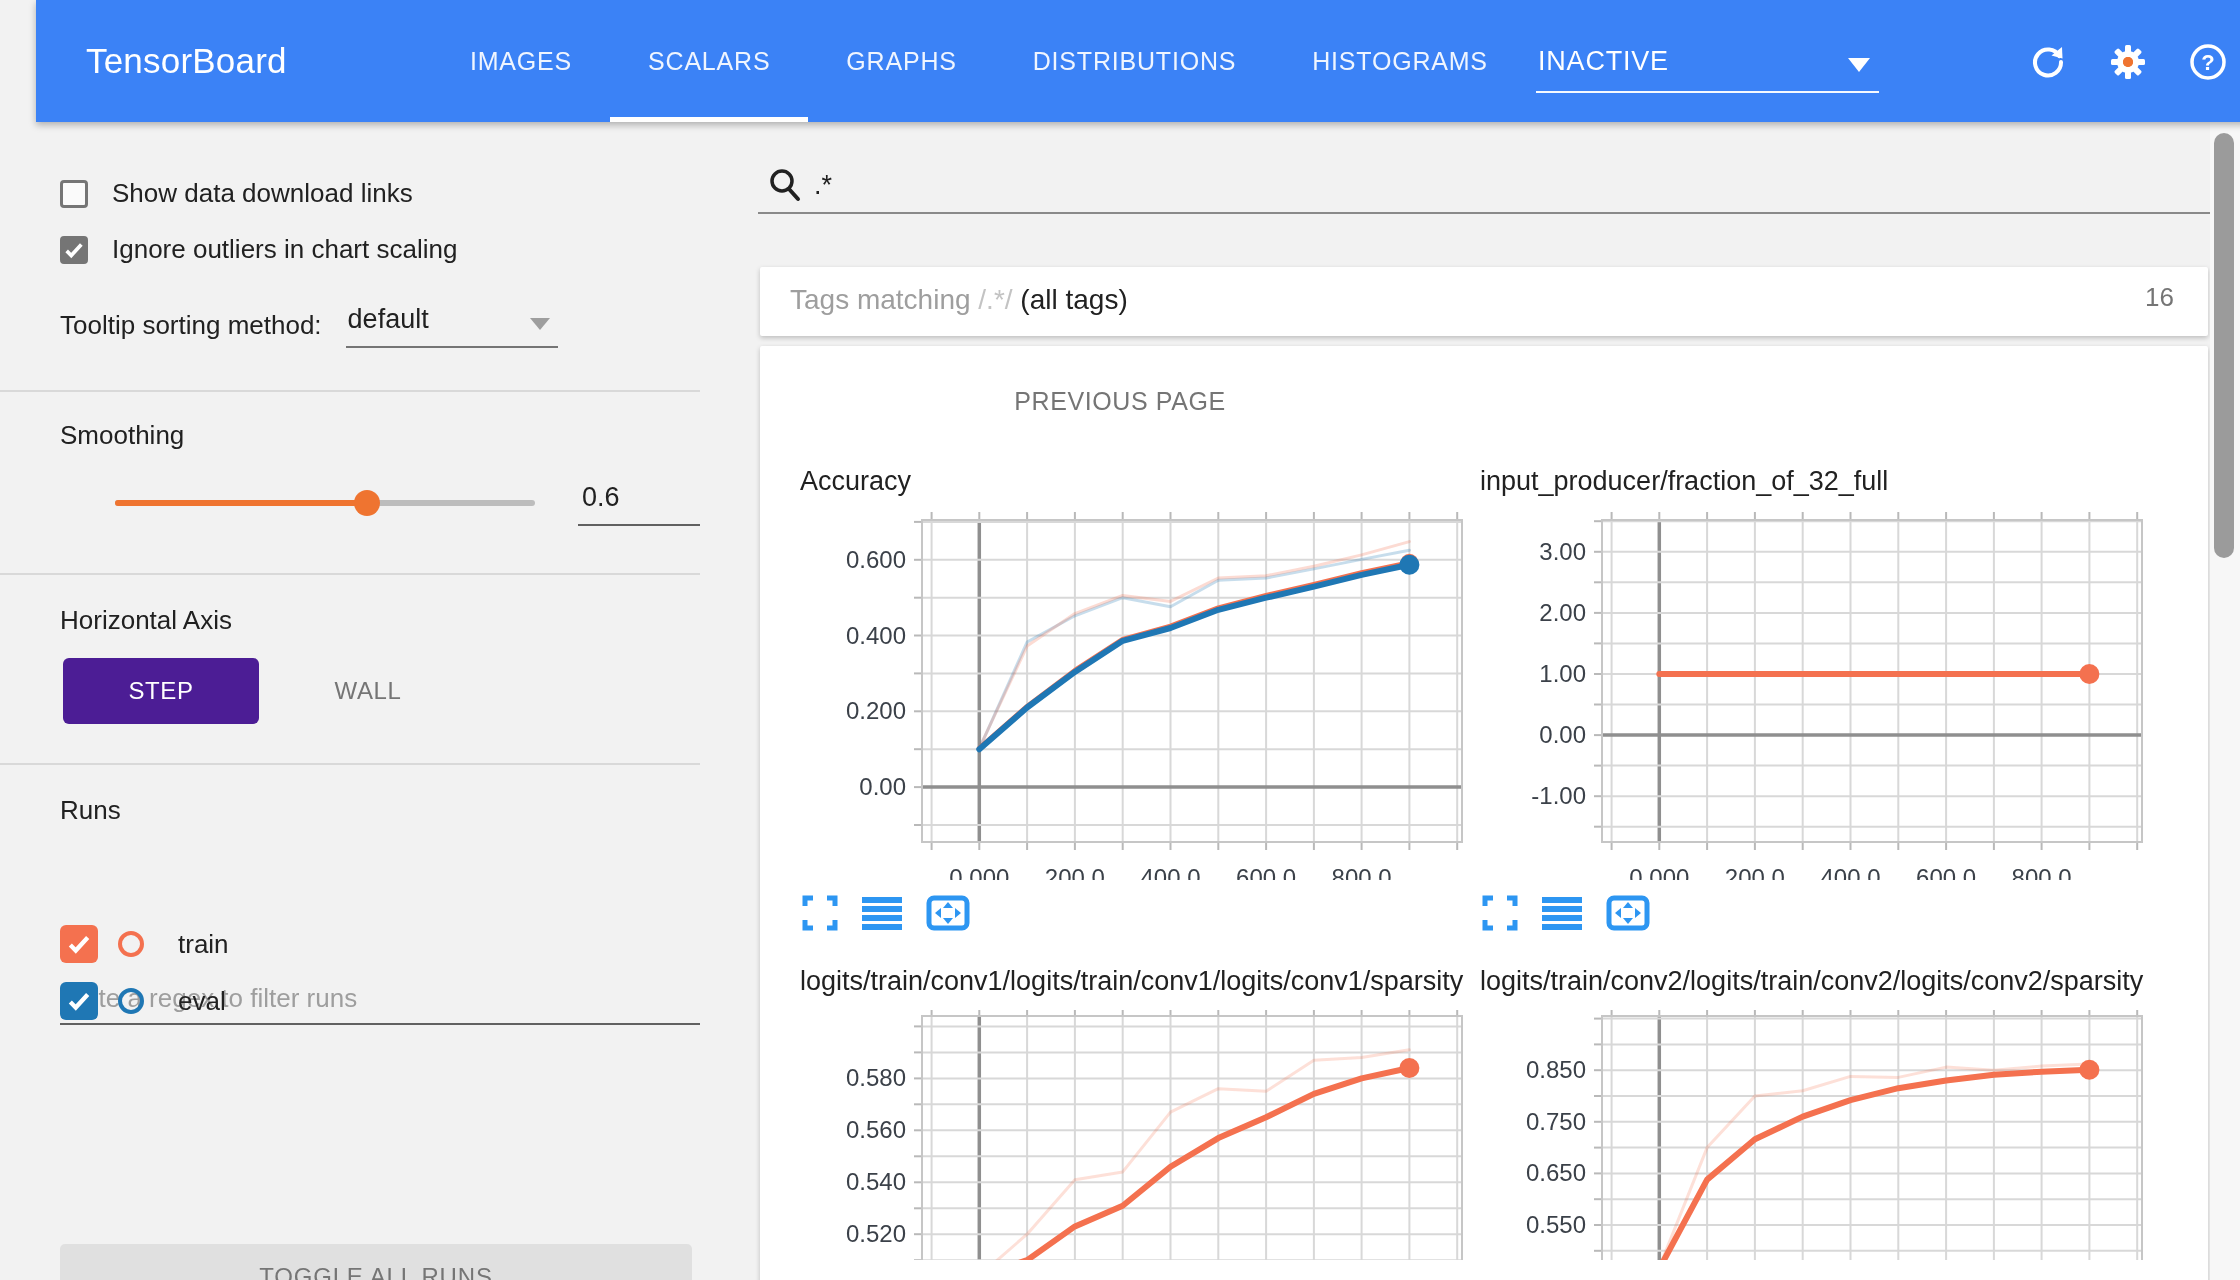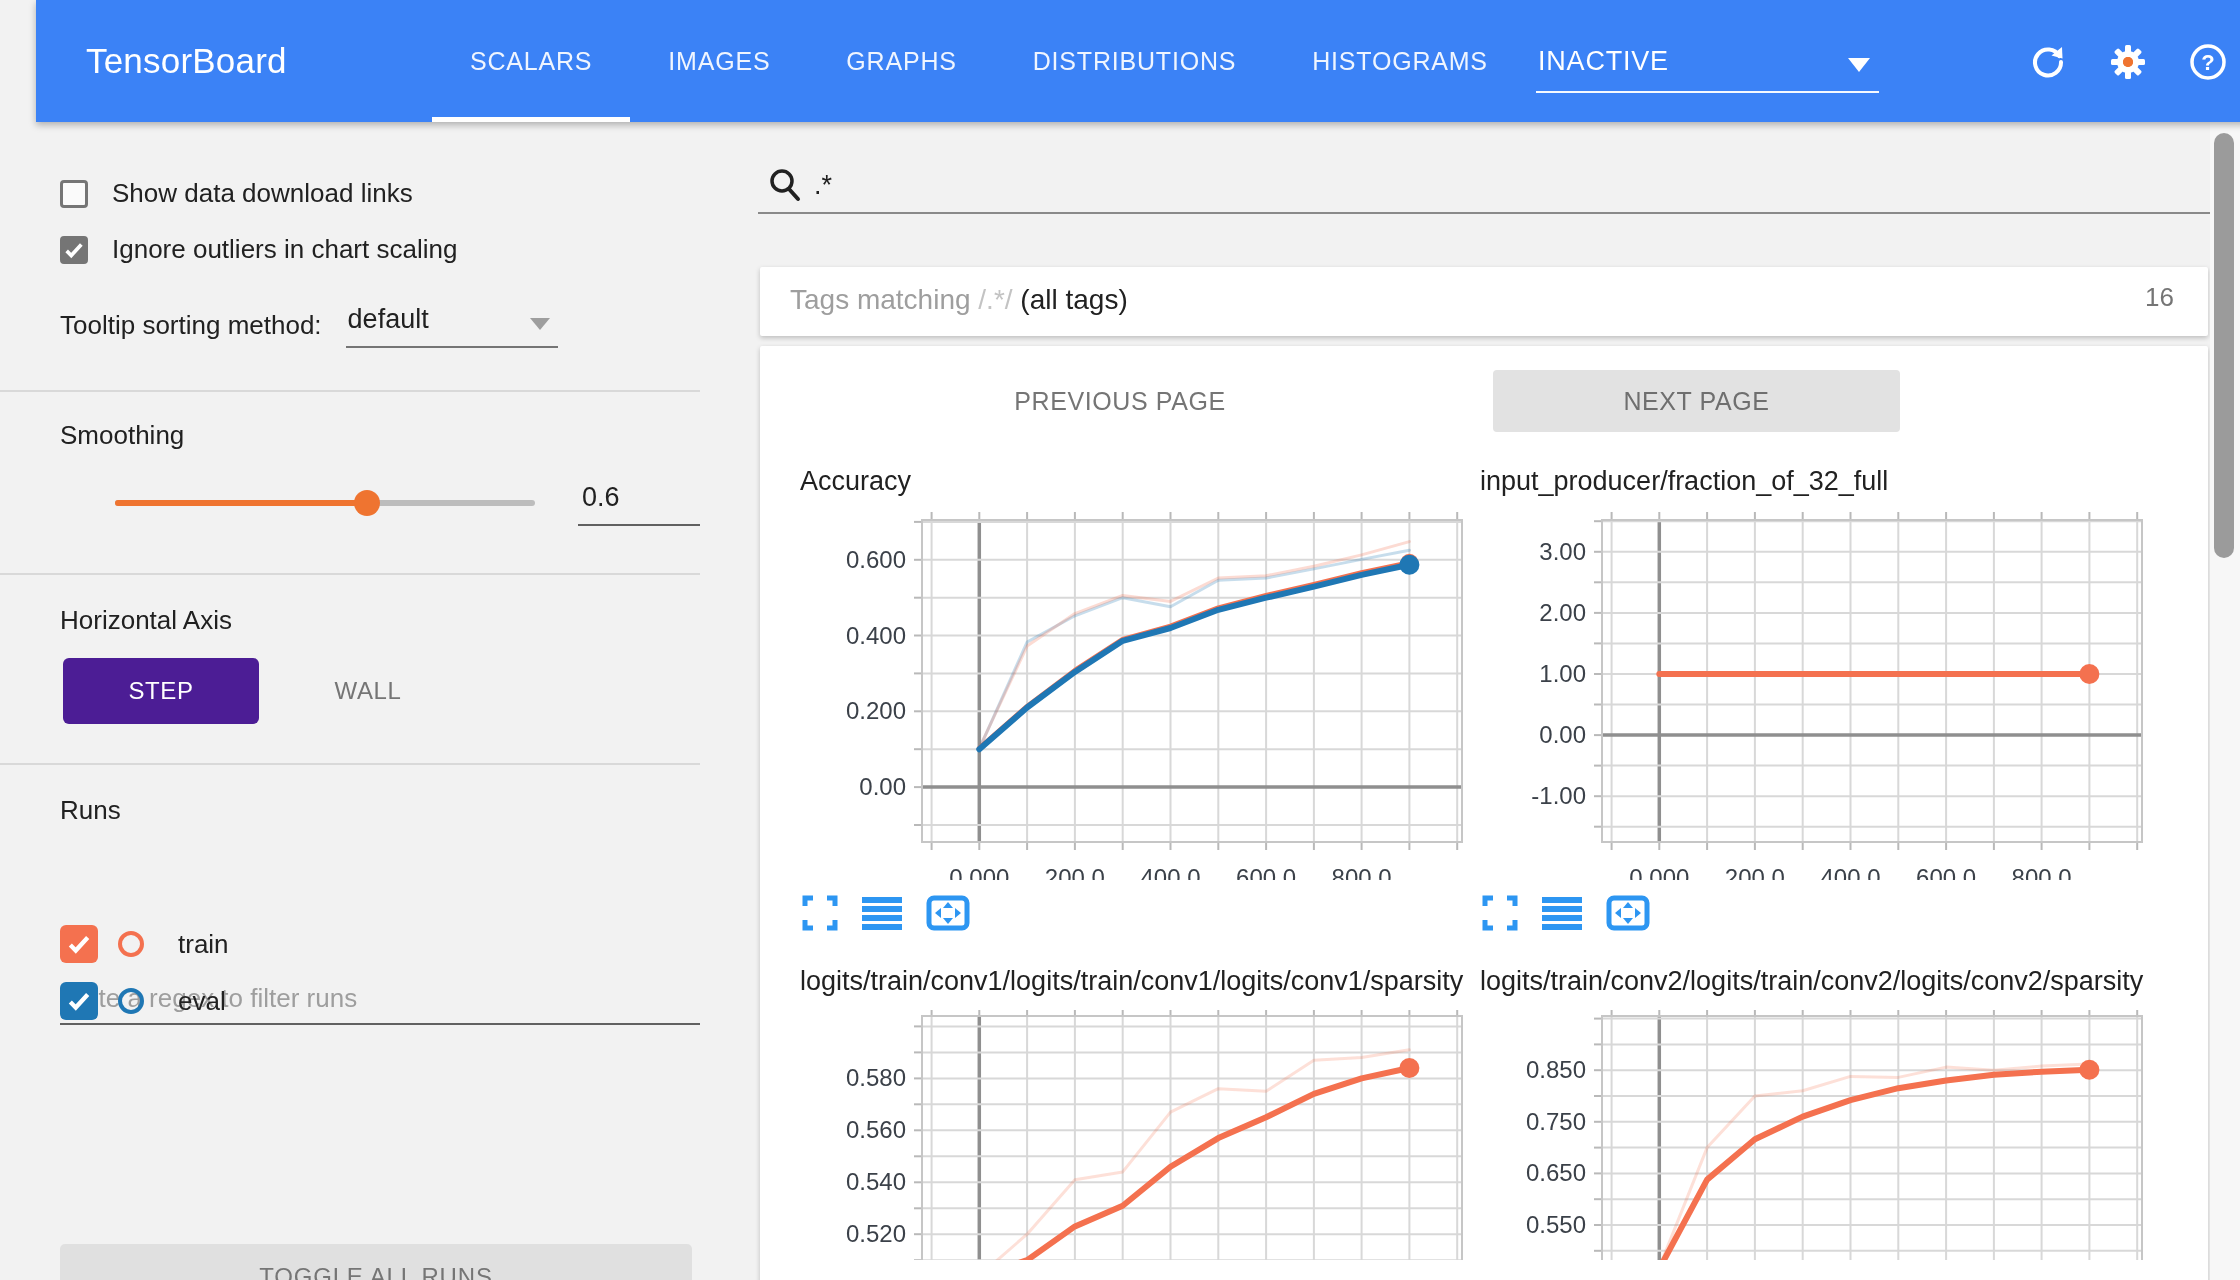--- a/index.html
+++ b/index.html
@@ -83,22 +83,22 @@
   .sb-thumb { position:absolute; left:2214px; top:133px; width:20px; height:425px; background:#9b9b9b; border-radius:10px; cursor:grab; }
 </style>
 </head>
 <body>
 
 <div id="stage">
 
   <div class="header">
     <div class="logo">TensorBoard</div>
     <div class="tabs">
+      <div class="tab">IMAGES</div>
       <div class="tab active">SCALARS</div>
-      <div class="tab">IMAGES</div>
       <div class="tab">GRAPHS</div>
       <div class="tab">DISTRIBUTIONS</div>
       <div class="tab">HISTOGRAMS</div>
     </div>
     <div class="runstate">
       <div class="val">INACTIVE</div>
       <div class="underline"></div>
       <div class="caret"></div>
     </div>
     <div class="hicon" style="left:1993px;">
@@ -226,21 +226,20 @@
     <div class="card tags-card">
       <div class="tags-text">
         <span class="t-pre">Tags matching </span><span class="t-regex">/.*/</span><span class="t-suf"> (all tags)</span>
       </div>
       <div class="tags-count">16</div>
     </div>
 
     <div class="card content-card">
       <div class="pag-row">
         <div class="pag-prev">PREVIOUS PAGE</div>
-        <div class="pag-next">NEXT PAGE</div>
       </div>
 
       <div class="charts">
 
         <div class="chart-cell">
           <div class="chart-title">Accuracy</div>
           <svg class="chart-svg" width="670" height="370" viewBox="0 0 670 370">
               <line x1="131.6" y1="10" x2="131.6" y2="332" stroke="#d8d8d8" stroke-width="2"></line>
               <line x1="131.6" y1="2" x2="131.6" y2="10" stroke="#b9b9b9" stroke-width="2"></line>
               <line x1="131.6" y1="332" x2="131.6" y2="340" stroke="#b9b9b9" stroke-width="2"></line>

